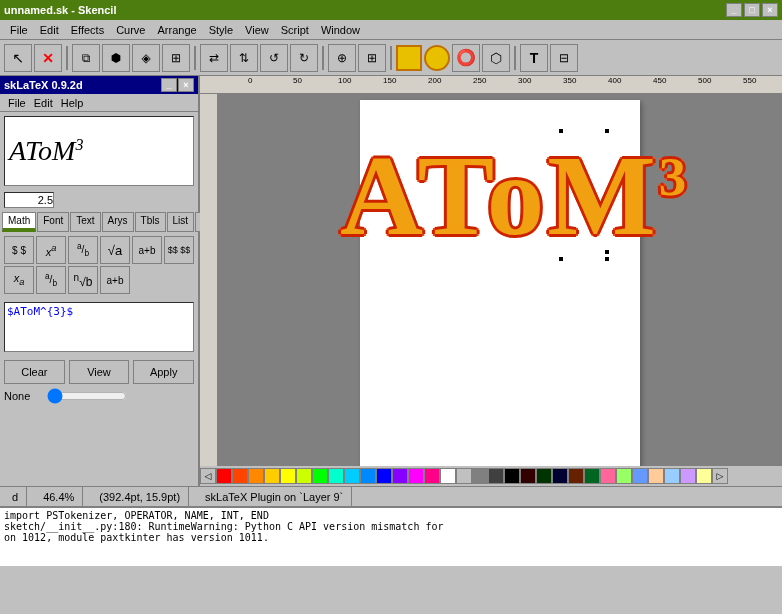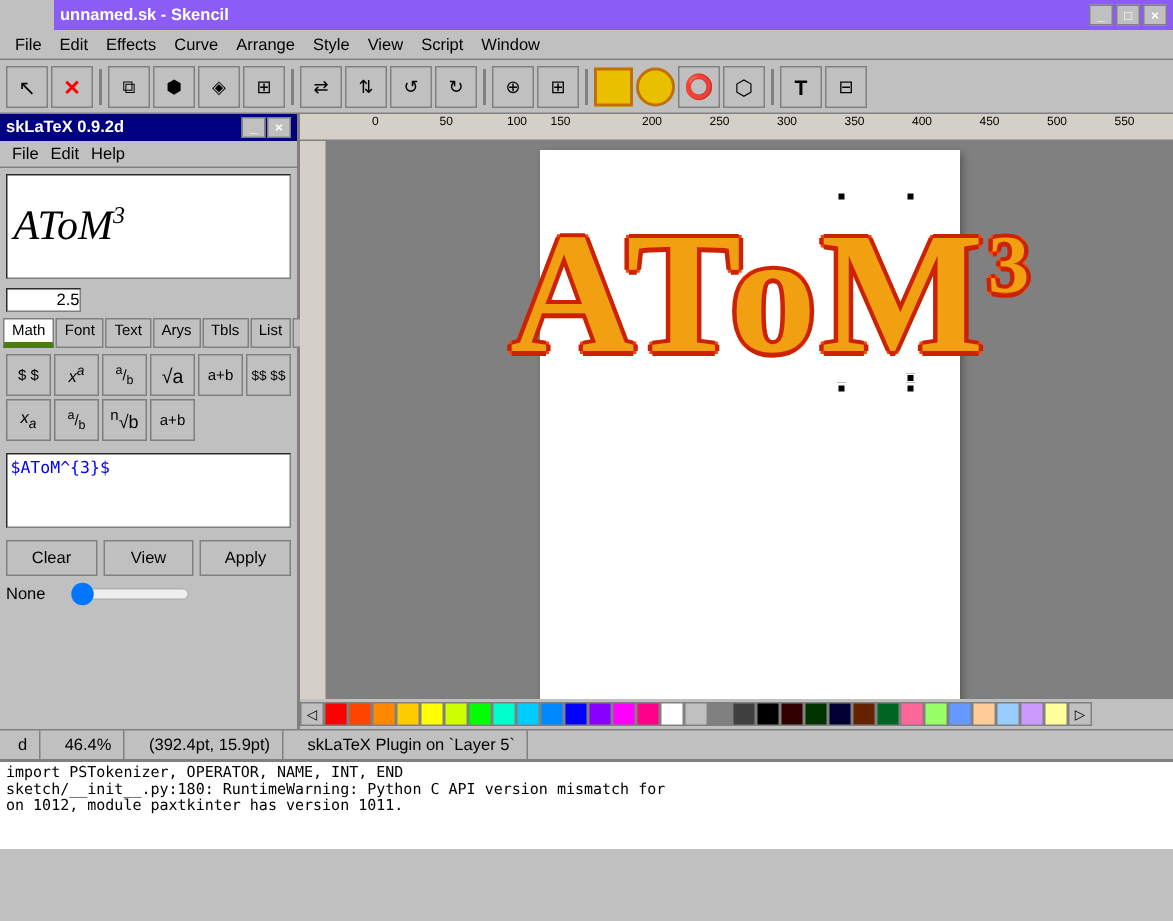--- a/index.html
+++ b/index.html
@@ -1,29 +1,28 @@
 <!DOCTYPE html>
 <html><head>
   <meta charset="utf-8">
   <style>
     * { margin: 0; padding: 0; box-sizing: border-box; }
     body { width: 782px; height: 614px; overflow: hidden; font-family: 'Arial', sans-serif; font-size: 11px; background: #c0c0c0; }
 
     
     #title-bar {
-      background: #8b5cf6;
+      background: #4d7c0f;
       color: white;
       height: 20px;
       display: flex;
       align-items: center;
       justify-content: space-between;
       padding: 0 4px;
       font-size: 11px;
       font-weight: bold;
-      margin-left: 36px;
     }
     .title-btn {
       width: 16px; height: 14px;
       background: #c0c0c0;
       border: 1px solid #808080;
       font-size: 9px;
       display: flex; align-items: center; justify-content: center;
       cursor: pointer;
     }
 
@@ -482,21 +481,21 @@
 
   <div id="canvas-area" style="flex:1;position:relative;overflow:hidden;background:#808080;">
 
     <div id="left-ruler-section"></div>
 
     <div id="ruler-h" style="padding-left:18px;">
       <div style="position:relative;width:100%;height:100%;">
         <span style="position:absolute;left:30px;font-size:8px;">0</span>
         <span style="position:absolute;left:75px;font-size:8px;">50</span>
         <span style="position:absolute;left:120px;font-size:8px;">100</span>
-        <span style="position:absolute;left:149px;font-size:8px;">150</span>
+        <span style="position:absolute;left:165px;font-size:8px;">150</span>
         <span style="position:absolute;left:210px;font-size:8px;">200</span>
         <span style="position:absolute;left:255px;font-size:8px;">250</span>
         <span style="position:absolute;left:300px;font-size:8px;">300</span>
         <span style="position:absolute;left:345px;font-size:8px;">350</span>
         <span style="position:absolute;left:390px;font-size:8px;">400</span>
         <span style="position:absolute;left:435px;font-size:8px;">450</span>
         <span style="position:absolute;left:480px;font-size:8px;">500</span>
         <span style="position:absolute;left:525px;font-size:8px;">550</span>
       </div>
     </div>
@@ -577,20 +576,20 @@
     </div>
 
   </div>
 
 </div>
 
 <div id="status-bar">
   <span class="status-item">d</span>
   <span class="status-item">46.4%</span>
   <span class="status-item">(392.4pt, 15.9pt)</span>
-  <span class="status-item">skLaTeX Plugin on `Layer 5`</span>
+  <span class="status-item">skLaTeX Plugin on `Layer 9`</span>
 </div>
 
 <div id="console-area">
   <div>import PSTokenizer, OPERATOR, NAME, INT, END</div>
   <div>sketch/__init__.py:180: RuntimeWarning: Python C API version mismatch for</div>
   <div>on 1012, module paxtkinter has version 1011.</div>
 </div>
 
 </body></html>

